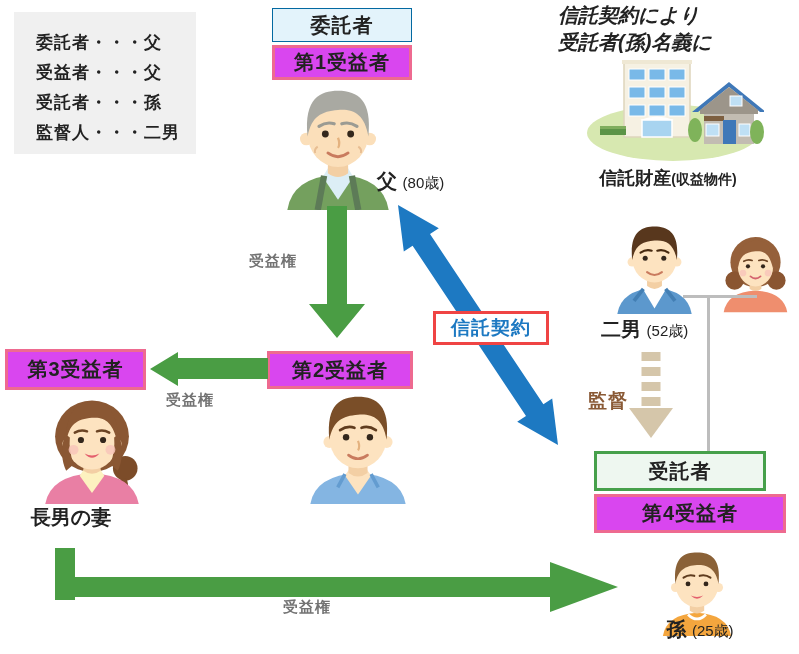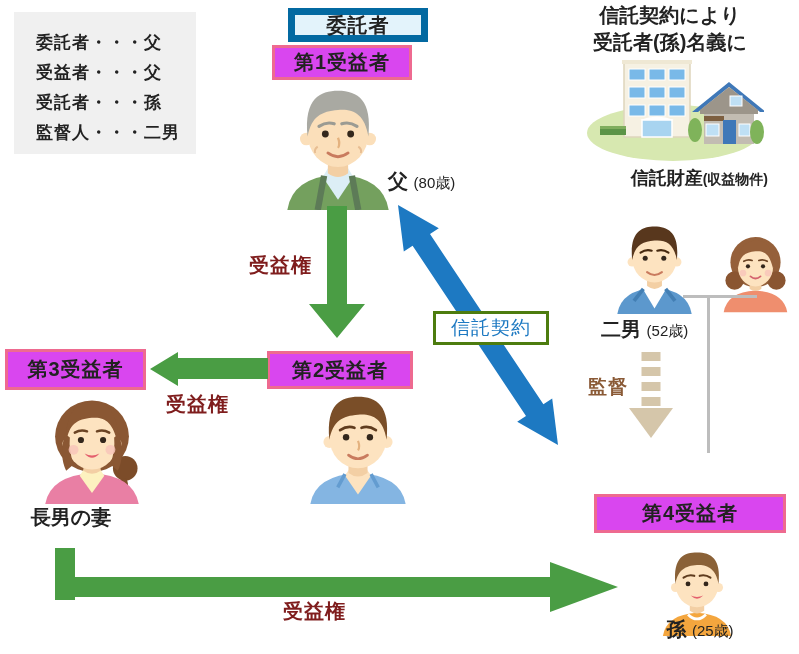--- a/index.html
+++ b/index.html
@@ -4,36 +4,36 @@
 <style>
   html,body{margin:0;padding:0;background:#fff;}
   .stage{position:relative;width:799px;height:654px;background:#fff;overflow:hidden;
          font-family:"Liberation Sans","DejaVu Sans",sans-serif;color:#222;}
   .abs{position:absolute;}
   .legend{position:absolute;left:14px;top:12px;width:182px;height:142px;background:#f0f0f0;
           padding:16px 16px 0 22px;box-sizing:border-box;}
   .legend div{font-size:17px;font-weight:bold;line-height:30px;letter-spacing:1px;}
   .box{position:absolute;display:flex;align-items:center;justify-content:center;
        font-size:20px;font-weight:bold;box-sizing:border-box;letter-spacing:1px;}
-  .box.blue{background:#e3f3fb;border:7px solid #0369a1;margin-left:16px;}
+  .box.blue{background:#e3f3fb;border:1px solid #0369a1;}
   .box.pink{background:#d946ef;border:3px solid #ee6a90;}
   .box.green{background:#eef7f0;border:3px solid #46a04b;}
-  .headnote{position:absolute;left:558px;top:2px;width:224px;text-align:center;
-            font-size:20px;font-weight:bold;line-height:27px;}
-  .proplabel{position:absolute;left:568px;top:166px;width:200px;text-align:right;
+  .headnote{position:absolute;left:558px;top:2px;width:224px;text-align:left;
+            font-size:20px;font-weight:bold;line-height:27px;font-style:italic;}
+  .proplabel{position:absolute;left:568px;top:166px;width:200px;text-align:center;
              font-weight:bold;font-size:18px;}
   .proplabel .small{font-size:14px;}
   .namelabel{position:absolute;font-size:20px;font-weight:bold;white-space:nowrap;}
   .namelabel .age{font-size:15px;font-weight:normal;}
   .center{text-align:center;}
-  .greentext{color:#7f1d1d;font-size:20px;font-weight:bold;letter-spacing:1px;}
+  .greentext{color:#737373;font-size:15px;font-weight:bold;letter-spacing:1px;}
   .browntext{color:#8a5a36;font-size:19px;font-weight:bold;letter-spacing:1px;}
   .contractlabel{position:absolute;left:433px;top:311px;width:116px;height:34px;background:#fff;
-                 border:3px solid #4d7c0f;color:#1d79c2;display:flex;align-items:center;
-                 justify-content:center;font-size:19px;font-weight:normal;box-sizing:border-box;letter-spacing:1px;}
+                 border:3px solid #ef4444;color:#1d79c2;display:flex;align-items:center;
+                 justify-content:center;font-size:19px;font-weight:bold;box-sizing:border-box;letter-spacing:1px;}
   .connector{position:absolute;background:#bdbdbd;}
   svg{display:block;}
 </style>
 </head>
 <body>
 
 <div class="stage">
 
   <div class="legend">
     <div>委託者・・・父</div>
@@ -98,21 +98,21 @@
     <path d="M28,43 C25,13 38,7 52,7 C68,7 79,15 76,43 C73,25 64,21 52,22 C39,23 31,27 28,43 Z" fill="#a9a9a2"></path>
     <path d="M37,35 q6,-4 12,-2" stroke="#9b9b93" stroke-width="2.5" fill="none" stroke-linecap="round"></path>
     <path d="M55,33 q6,-2 12,2" stroke="#9b9b93" stroke-width="2.5" fill="none" stroke-linecap="round"></path>
     <circle cx="42" cy="41" r="2.7" fill="#33271c"></circle>
     <circle cx="62" cy="41" r="2.7" fill="#33271c"></circle>
     <path d="M52,44 q2,5 0,8" stroke="#e4b27f" stroke-width="1.8" fill="none"></path>
     <path d="M44,56 q8,6 16,0" stroke="#c97b5e" stroke-width="2.2" fill="none" stroke-linecap="round"></path>
     <path d="M36,51 q-3,2 -2,5" stroke="#e7bd92" stroke-width="1.5" fill="none"></path>
     <path d="M68,51 q3,2 2,5" stroke="#e7bd92" stroke-width="1.5" fill="none"></path>
   </svg>
-  <div class="namelabel" style="left:388px;top:168px">
+  <div class="namelabel" style="left:377px;top:168px">
     <span>父</span>
     <span class="age">(80歳)</span>
   </div>
 
   <svg class="abs" style="left:308px;top:206px" width="60" height="134" viewBox="0 0 60 134">
     <polygon points="19,0 39,0 39,98 57,98 29,132 1,98 19,98" fill="#4a9d44"></polygon>
   </svg>
   <div class="abs greentext" style="left:249px;top:252px">受益権</div>
 
   <svg class="abs" style="left:383px;top:195px" width="195" height="270" viewBox="0 0 195 270">
@@ -203,26 +203,27 @@
     <path d="M46,57 q6,5 12,0" stroke="#d4636e" stroke-width="2.2" fill="none" stroke-linecap="round"></path>
   </svg>
   <div class="namelabel" style="left:601px;top:316px">
     <span>二男</span>
     <span class="age">(52歳)</span>
   </div>
 
   <div class="connector" style="left:683px;top:295px;width:74px;height:3px"></div>
   <div class="connector" style="left:707px;top:295px;width:3px;height:158px"></div>
 
-  <div class="abs browntext" style="left:588px;top:374px">監督</div>
+  <div class="abs browntext" style="left:588px;top:388px">監督</div>
   <svg class="abs" style="left:626px;top:350px" width="50" height="96" viewBox="0 0 50 96">
     <line x1="25" y1="2" x2="25" y2="58" stroke="#d5c6aa" stroke-width="19" stroke-dasharray="9,6"></line>
     <polygon points="3,58 47,58 25,88" fill="#d5c6aa"></polygon>
   </svg>
 
+  <div class="box green" style="left:594px;top:451px;width:172px;height:40px">受託者</div>
   <div class="box pink" style="left:594px;top:494px;width:192px;height:39px">第4受益者</div>
 
   <svg class="abs" style="left:650px;top:548px" width="94" height="88" viewBox="0 0 104 98">
     <path d="M14,98 Q18,74 52,72 Q86,74 90,98 Z" fill="#f4a63e"></path>
     <path d="M42,74 q10,10 20,0" stroke="#ffffff" stroke-width="3" fill="none"></path>
     <path d="M44,58 h16 v12 q-8,6 -16,0 Z" fill="#f3cfa4"></path>
     <circle cx="28" cy="44" r="5" fill="#fde3c0"></circle>
     <circle cx="76" cy="44" r="5" fill="#fde3c0"></circle>
     <ellipse cx="52" cy="40" rx="24" ry="26" fill="#fde3c0"></ellipse>
     <path d="M28,40 C25,10 38,5 52,5 C68,5 79,12 76,40 C73,22 62,18 52,19 C39,20 31,24 28,40 Z" fill="#8a6137"></path>

